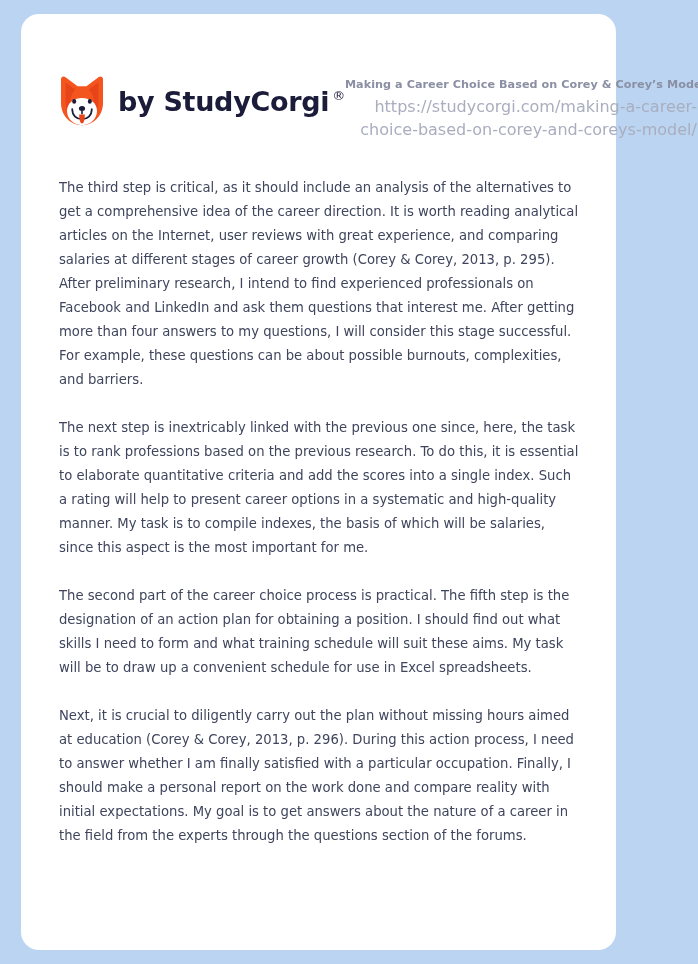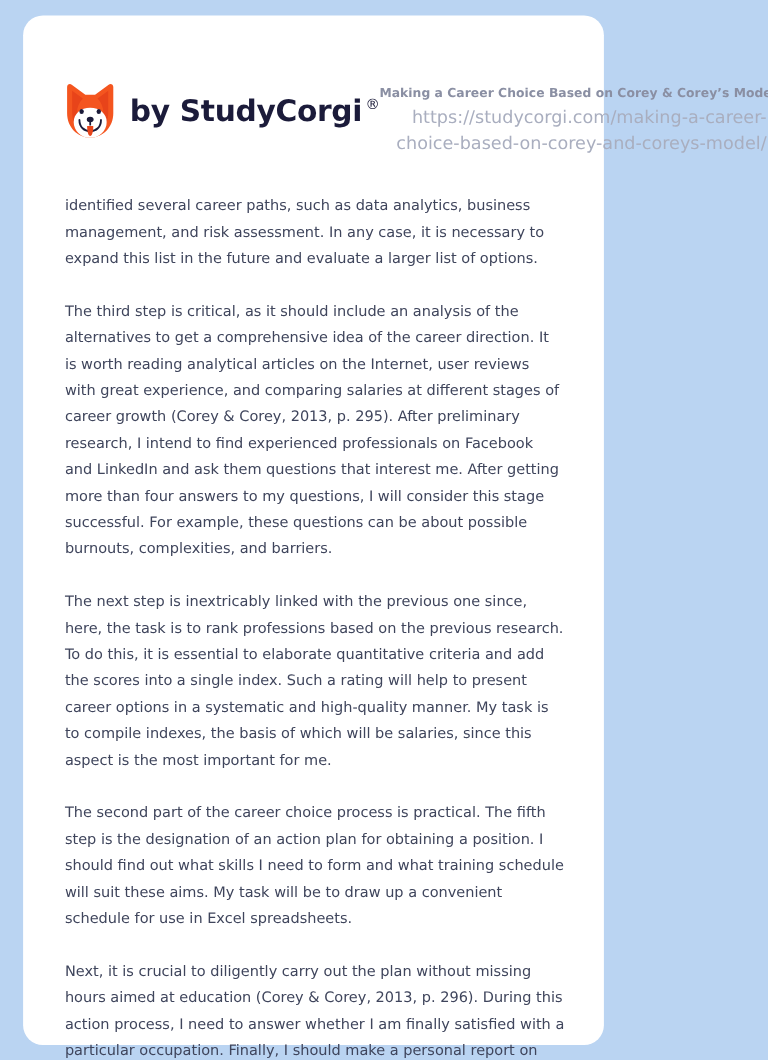--- a/index.html
+++ b/index.html
@@ -12,21 +12,21 @@
     height: 964px;
     background: #bad4f2;
     font-family: "DejaVu Sans", "Liberation Sans", sans-serif;
     overflow: hidden;
   }
 
   .page-card {
     position: absolute;
     left: 21px;
     top: 14px;
-    width: 528px;
+    width: 595px;
     height: 936px;
     background: #ffffff;
     border-radius: 18px;
   }
 
   
   .doc-header {
     display: flex;
     align-items: flex-start;
     justify-content: space-between;
@@ -132,20 +132,19 @@
     </div>
 
     <div class="doc-meta">
       <div class="doc-title">Making a Career Choice Based on Corey &amp; Corey’s Model</div>
       <div class="doc-url">https://studycorgi.com/making-a-career-choice-based-on-corey-and-coreys-model/</div>
     </div>
 
   </div>
 
   <div class="doc-body">
-    <p>identified several career paths, such as data analytics, business management, and risk assessment. In any case, it is necessary to expand this list in the future and evaluate a larger list of options.</p>
     <p>The third step is critical, as it should include an analysis of the alternatives to get a comprehensive idea of the career direction. It is worth reading analytical articles on the Internet, user reviews with great experience, and comparing salaries at different stages of career growth (Corey &amp; Corey, 2013, p. 295). After preliminary research, I intend to find experienced professionals on Facebook and LinkedIn and ask them questions that interest me. After getting more than four answers to my questions, I will consider this stage successful. For example, these questions can be about possible burnouts, complexities, and barriers.</p>
     <p>The next step is inextricably linked with the previous one since, here, the task is to rank professions based on the previous research. To do this, it is essential to elaborate quantitative criteria and add the scores into a single index. Such a rating will help to present career options in a systematic and high-quality manner. My task is to compile indexes, the basis of which will be salaries, since this aspect is the most important for me.</p>
     <p>The second part of the career choice process is practical. The fifth step is the designation of an action plan for obtaining a position. I should find out what skills I need to form and what training schedule will suit these aims. My task will be to draw up a convenient schedule for use in Excel spreadsheets.</p>
     <p>Next, it is crucial to diligently carry out the plan without missing hours aimed at education (Corey &amp; Corey, 2013, p. 296). During this action process, I need to answer whether I am finally satisfied with a particular occupation. Finally, I should make a personal report on the work done and compare reality with initial expectations. My goal is to get answers about the nature of a career in the field from the experts through the questions section of the forums.</p>
   </div>
 
 </div>
 
 </body></html>

